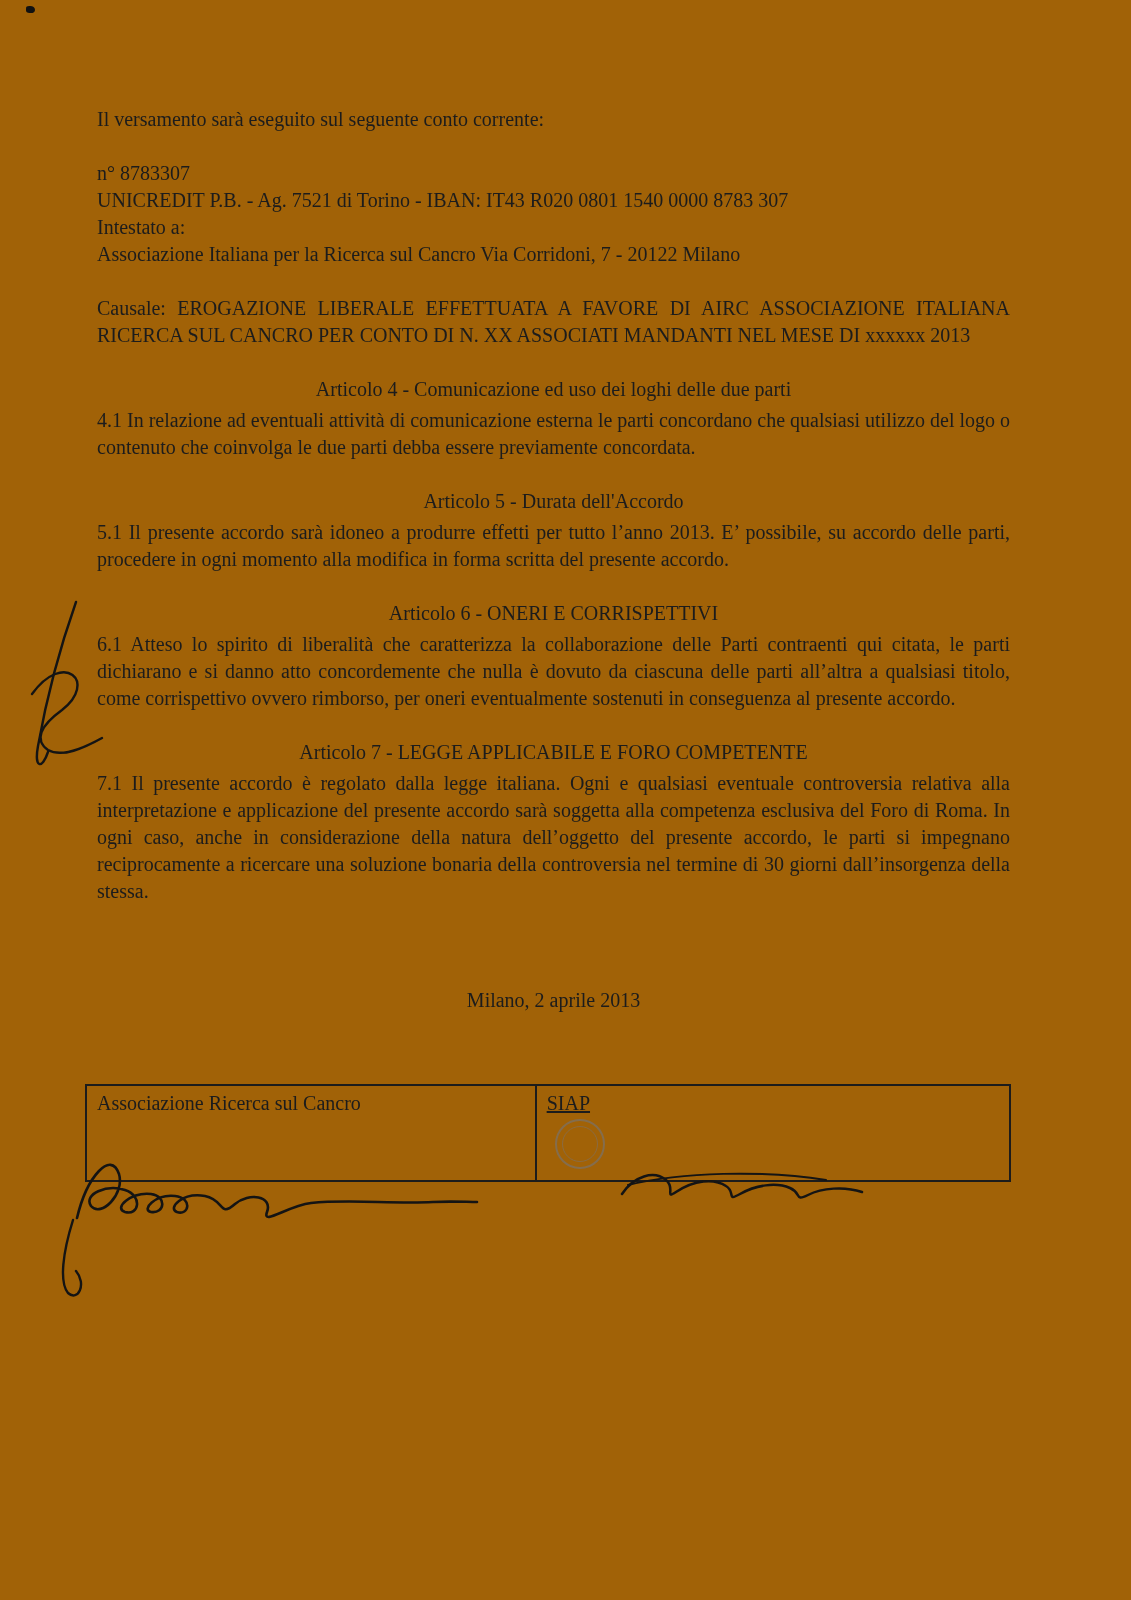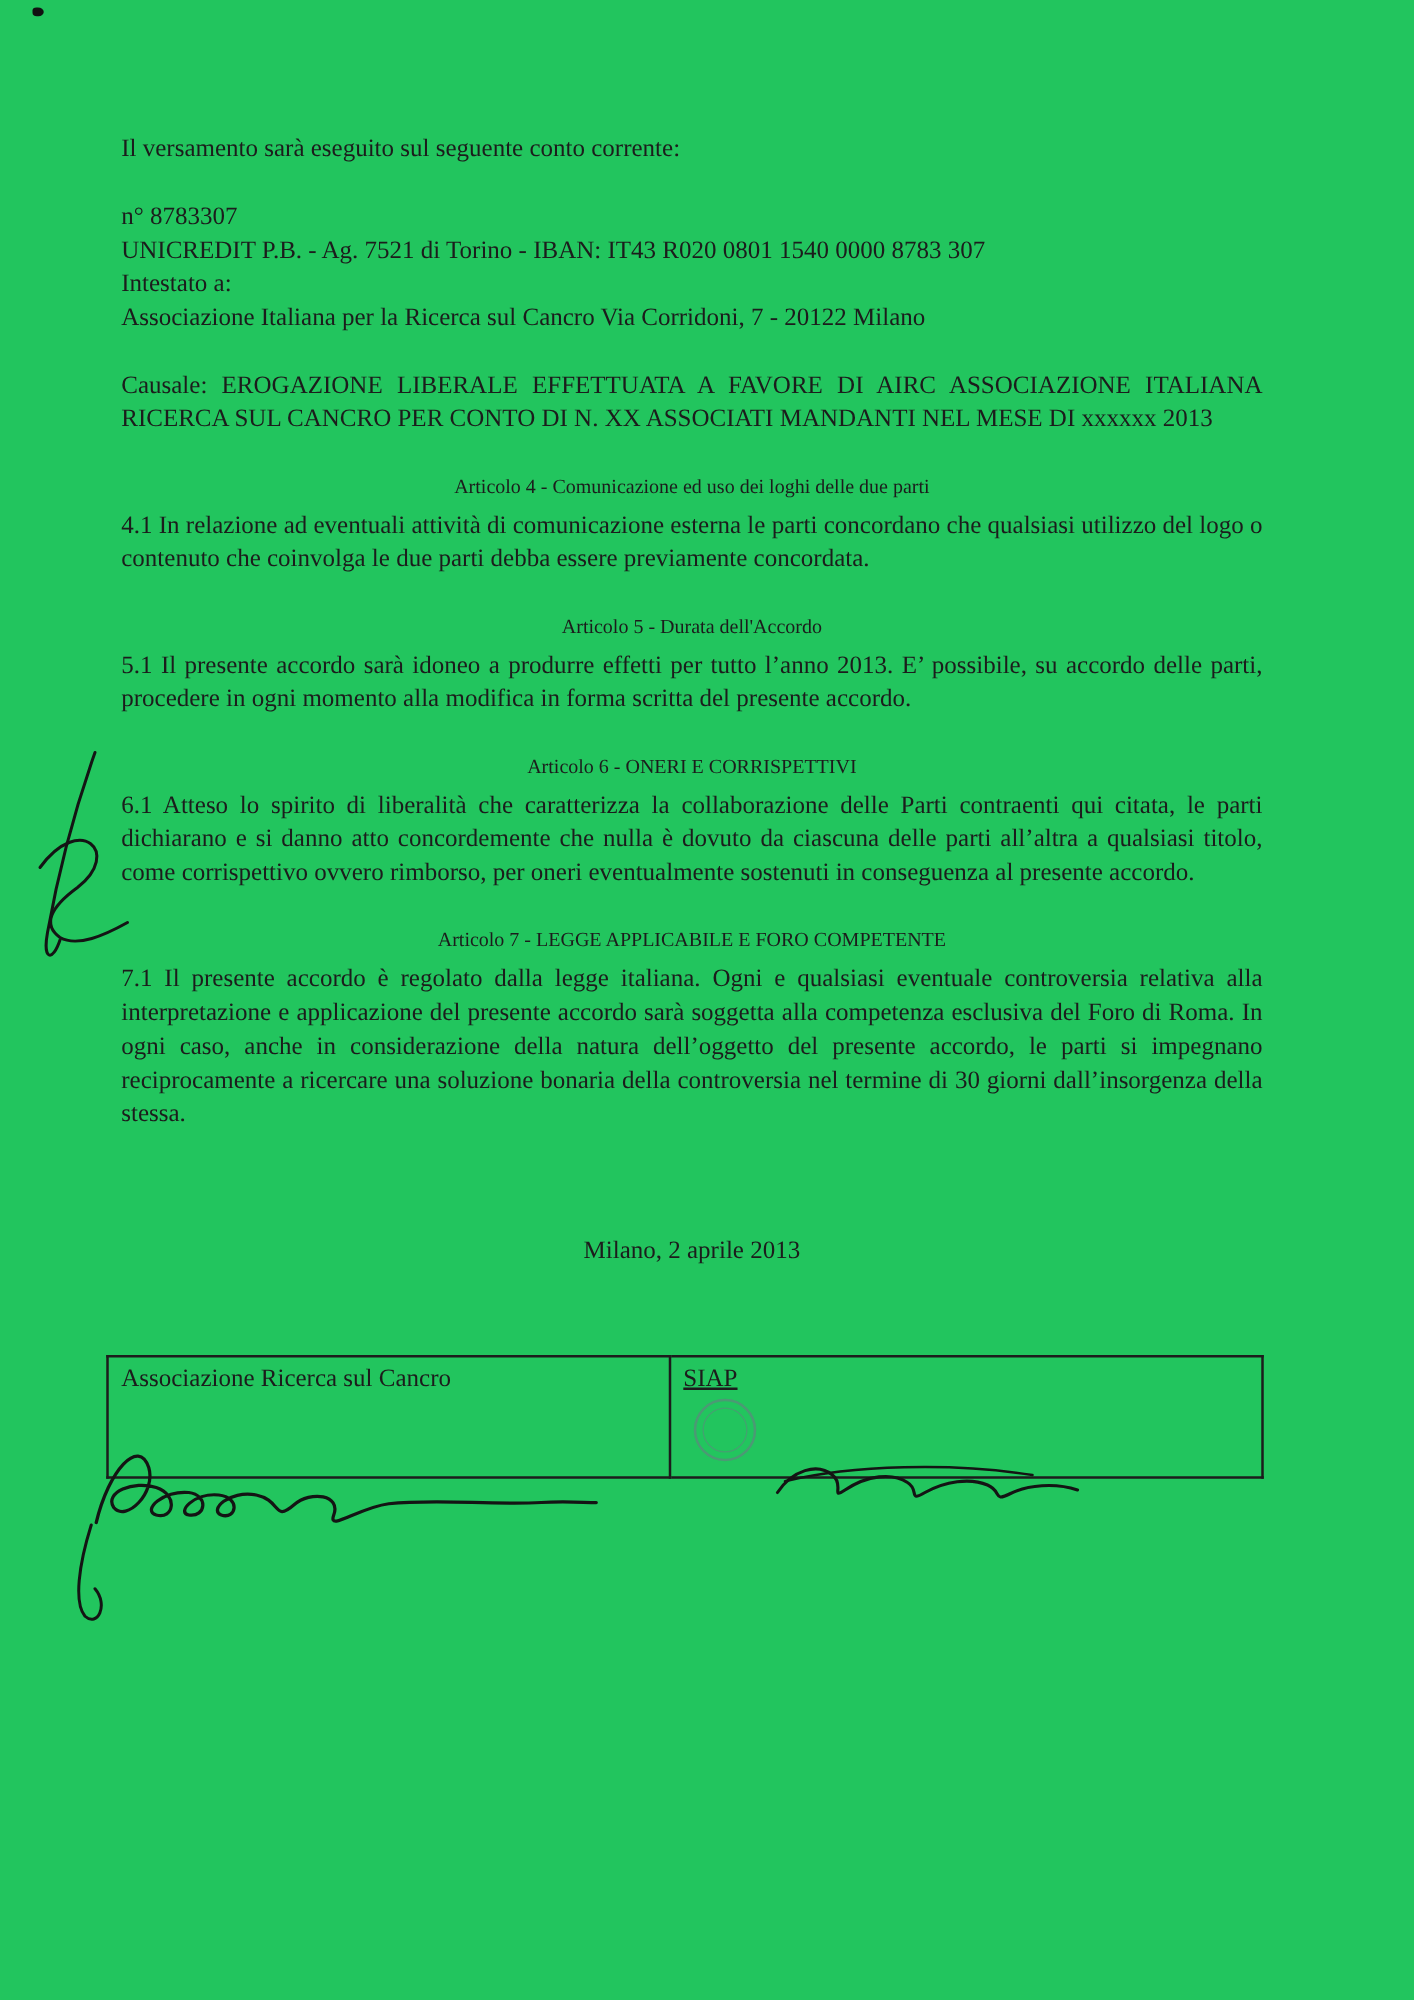--- a/index.html
+++ b/index.html
@@ -1,37 +1,37 @@
 <!DOCTYPE html>
 <html><head>
 <meta charset="utf-8">
 <style>
   html,body{margin:0;padding:0;background:#ffffff;}
   .page{
     position:relative;
     width:1131px;
     height:1600px;
-    background:#22c55e;
+    background:#a16207;
     font-family:"Liberation Serif","DejaVu Serif",serif;
     color:#1c1c1c;
     font-size:20px;
     line-height:27px;
     overflow:hidden;
   }
   .content{
     position:absolute;
     left:97px;
     top:106px;
     width:913px;
   }
   .para{margin:0 0 27px 0;text-align:justify;}
   .lines{margin:2px 0 27px 0;}
   .line{display:block;}
   .article{margin:27px 0 0 0;}
-  .article-title{text-align:center;margin:0;font-weight:normal;font-size:16px;}
+  .article-title{text-align:center;margin:0;font-weight:normal;font-size:20px;}
   .article-body{margin:4px 0 0 0;text-align:justify;}
   .dateline{margin-top:82px;text-align:center;}
   .sig-table{
     margin-top:70px;
     margin-left:-12px;
     width:926px;
     border-collapse:collapse;
     table-layout:fixed;
   }
   .sig-table td{

